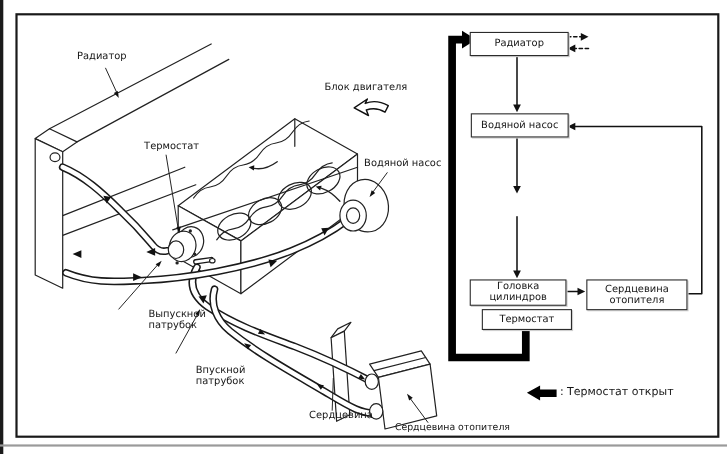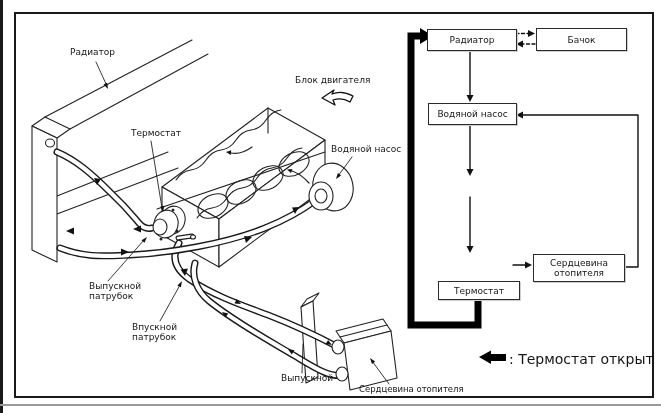--- a/index.html
+++ b/index.html
@@ -4,25 +4,25 @@
 <style>
   html,body{margin:0;padding:0;background:#e8e8e8;}
   .stage{position:relative;width:661px;height:413px;background:#fff;overflow:hidden;
          font-family:"DejaVu Sans","Liberation Sans",sans-serif;color:#151515;}
   .edge-left{position:absolute;left:0;top:0;width:3px;height:413px;background:#1b1b1b;}
   .edge-bottom{position:absolute;left:0;top:404px;width:661px;height:2px;background:#9a9a9a;}
   .frame{position:absolute;left:14px;top:12px;width:636px;height:382px;
          border:2px solid #191919;background:#fff;}
   svg.art{position:absolute;left:0;top:0;}
   .lbl{position:absolute;font-size:9px;line-height:10px;white-space:nowrap;}
-  .lbl.wrap{white-space:normal;}
+  .lbl.wrap{white-space:normal;margin-left:46px;}
   .fcbox{position:absolute;border:1px solid #2b2b2b;background:#fff;display:flex;
          align-items:center;justify-content:center;text-align:center;
          font-size:9px;line-height:10px;box-shadow:1px 1px 0 #cfcfcf;}
-  .legend-text{position:absolute;font-size:14px;}
+  .legend-text{position:absolute;font-size:10px;}
 </style>
 </head>
 <body>
 
 <div class="stage">
   <div class="edge-left"></div>
   <div class="edge-bottom"></div>
 
   <div class="frame"></div>
 
@@ -161,24 +161,24 @@
 
       <polygon points="479,357 491,350.5 491,354 506,354 506,361 491,361 491,364" fill="#000" stroke="none"></polygon>
     </g>
   </svg>
 
   <div class="lbl" style="left:70px;top:47px">Радиатор</div>
   <div class="lbl" style="left:131px;top:128px">Термостат</div>
   <div class="lbl" style="left:295px;top:75px">Блок двигателя</div>
   <div class="lbl" style="left:331px;top:144px">Водяной насос</div>
   <div class="lbl wrap" style="left:89px;top:281px;width:58px">Выпускной патрубок</div>
-  <div class="lbl wrap" style="left:132px;top:322px;width:52px">Впускной патрубок</div>
-  <div class="lbl" style="left:281px;top:373px">Выпускной</div>
+  <div class="lbl wrap" style="left:132px;top:332px;width:52px">Впускной патрубок</div>
+  <div class="lbl" style="left:281px;top:373px">Сердцевина</div>
   <div class="lbl" style="left:359px;top:384px;font-size:8.5px">Сердцевина отопителя</div>
 
   <div class="fcbox" style="left:427px;top:29px;width:88px;height:20px">Радиатор</div>
-  <div class="fcbox" style="left:536px;top:28px;width:89px;height:21px">Бачок</div>
   <div class="fcbox" style="left:428px;top:103px;width:87px;height:20px">Водяной насос</div>
+  <div class="fcbox" style="left:427px;top:254px;width:86px;height:22px">Головка цилиндров</div>
   <div class="fcbox" style="left:533px;top:254px;width:90px;height:26px">Сердцевина отопителя</div>
   <div class="fcbox" style="left:438px;top:281px;width:80px;height:17px">Термостат</div>
 
   <div class="legend-text" style="left:509px;top:351px">: Термостат открыт</div>
 </div>
 
 </body></html>

